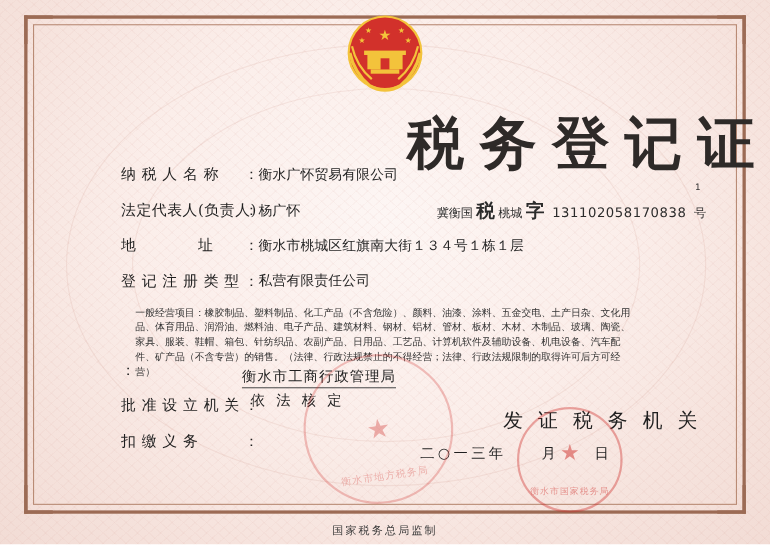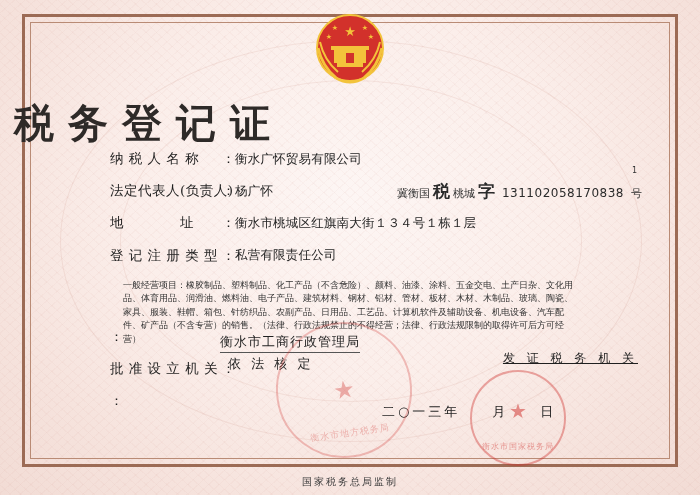--- a/index.html
+++ b/index.html
@@ -68,23 +68,23 @@
     height: 84px;
     z-index: 6;
   }
   .emblem-wrap svg { display: block; }
 
   .title {
     position: absolute;
     top: 96px;
     left: 0;
     width: 100%;
-    text-align: left;
-    font-family: "DejaVu Serif", "Liberation Serif", serif;
-    font-size: 40px;
+    text-align: right;
+    font-family: "DejaVu Serif", "Liberation Serif", serif;
+    font-size: 52px;
     font-weight: bold;
     letter-spacing: 14px;
     text-indent: 14px;
     color: #2e2a28;
     z-index: 5;
   }
 
   .topline {
     position: absolute;
     top: 152px;
@@ -173,27 +173,26 @@
   #duty-hand {
     left: 228px;
     top: 355px;
     font-size: 13px;
     letter-spacing: 3px;
   }
 
   .issuer {
     position: absolute;
     right: 62px;
-    top: 350px;
-    font-family: "DejaVu Serif", "Liberation Serif", serif;
-    font-size: 12px;
+    top: 370px;
+    font-family: "DejaVu Serif", "Liberation Serif", serif;
+    font-size: 18px;
     letter-spacing: 4px;
     color: #1f1f1f;
     z-index: 5;
-    text-decoration: underline;
   }
   .issue-date {
     position: absolute;
     left: 382px;
     top: 403px;
     font-family: "DejaVu Serif", "Liberation Serif", serif;
     font-size: 13px;
     letter-spacing: 3px;
     color: #1f1f1f;
     z-index: 5;
@@ -349,20 +348,21 @@
       <span class="value">一般经营项目：橡胶制品、塑料制品、化工产品（不含危险）、颜料、油漆、涂料、五金交电、土产日杂、文化用品、体育用品、润滑油、燃料油、电子产品、建筑材料、钢材、铝材、管材、板材、木材、木制品、玻璃、陶瓷、家具、服装、鞋帽、箱包、针纺织品、农副产品、日用品、工艺品、计算机软件及辅助设备、机电设备、汽车配件、矿产品（不含专营）的销售。（法律、行政法规禁止的不得经营；法律、行政法规限制的取得许可后方可经营）</span>
     </div>
 
     <div class="row">
       <span class="label">批 准 设 立 机 关</span>
       <span class="colon">：</span>
       <span class="value" style="visibility:hidden;">衡水市工商行政管理局</span>
     </div>
 
     <div class="row duty">
+      <span class="label">扣 缴 义 务</span>
       <span class="colon">：</span>
     </div>
 
   </div>
 
   <div class="overlay-hand" id="approval-hand">衡水市工商行政管理局</div>
   <div class="overlay-hand" id="duty-hand">依 法 核 定</div>
 
   <div class="issuer">发 证 税 务 机 关</div>
 

